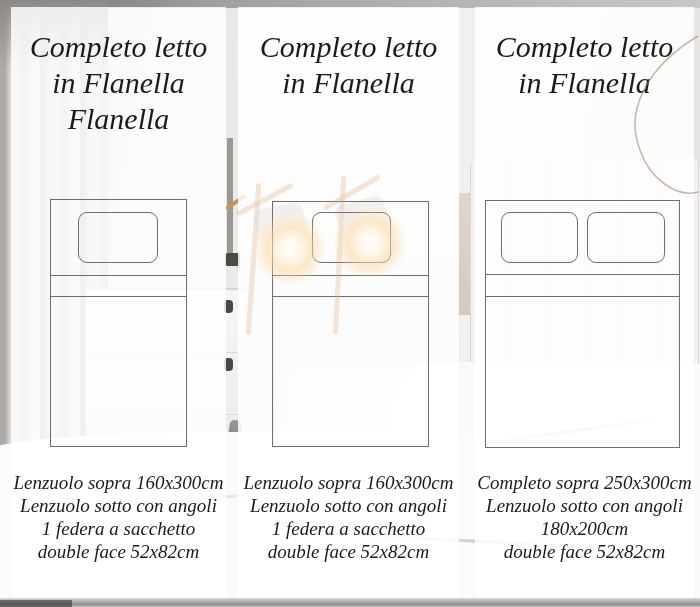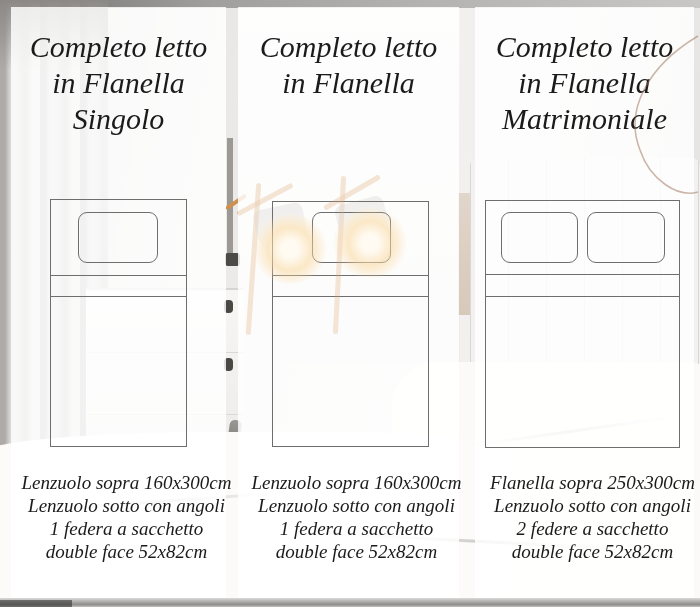--- a/index.html
+++ b/index.html
@@ -58,21 +58,21 @@
 
   
   .panel{position:absolute;top:7px;height:591px;background:rgba(255,255,255,.84);z-index:1;}
   #panel1{left:11px;width:215px;}
   #panel2{left:238px;width:221px;}
   #panel3{left:475px;width:219px;}
 
   .title{position:absolute;top:22px;left:0;width:100%;text-align:center;
          font-style:italic;font-size:30px;line-height:36px;color:#1b1b1b;white-space:nowrap;}
   .specs{position:absolute;top:464px;left:0;width:100%;text-align:center;
-         font-style:italic;font-size:19px;line-height:23px;color:#1b1b1b;white-space:nowrap;margin-left:8px;}
+         font-style:italic;font-size:19px;line-height:23px;color:#1b1b1b;white-space:nowrap;}
 
   
   .bed{position:absolute;border:1px solid #6e6e6e;background:rgba(255,255,255,.05);}
   #panel1 .bed{left:39px;top:192px;width:137px;height:248px;}
   #panel2 .bed{left:34px;top:194px;width:157px;height:246px;}
   #panel3 .bed{left:10px;top:193px;width:195px;height:248px;}
   .pillow{position:absolute;border:1px solid #6e6e6e;border-radius:9px;}
   #panel1 .pillow{left:27px;top:12px;width:80px;height:51px;}
   #panel2 .pillow{left:39px;top:10px;width:79px;height:51px;}
   #panel3 .pillow.p1{left:15px;top:11px;width:77px;height:51px;}
@@ -126,21 +126,21 @@
     <div class="wrinkle" style="left:330px;top:540px;width:300px;transform:rotate(3deg)"></div>
     <div class="wrinkle" style="left:470px;top:430px;width:200px;transform:rotate(-8deg)"></div>
     <div class="bottom-band"></div>
     <div class="bottom-left-dark"></div>
   </div>
 
   <div class="panel" id="panel1">
     <div class="title">
       <div>Completo letto</div>
       <div>in Flanella</div>
-      <div>Singolo</div>
+      <div>Flanella</div>
     </div>
     <div class="bed">
       <div class="pillow"></div>
       <div class="fold-band"></div>
     </div>
     <div class="specs">
       <div>Lenzuolo sopra 160x300cm</div>
       <div>Lenzuolo sotto con angoli</div>
       <div>1 federa a sacchetto</div>
       <div>double face 52x82cm</div>
@@ -161,31 +161,30 @@
       <div>Lenzuolo sotto con angoli</div>
       <div>1 federa a sacchetto</div>
       <div>double face 52x82cm</div>
     </div>
   </div>
 
   <div class="panel" id="panel3">
     <div class="title">
       <div>Completo letto</div>
       <div>in Flanella</div>
-      <div>Matrimoniale</div>
     </div>
     <div class="bed">
       <div class="pillow p1"></div>
       <div class="pillow p2"></div>
       <div class="fold-band"></div>
     </div>
     <div class="specs">
-      <div>Flanella sopra 250x300cm</div>
+      <div>Completo sopra 250x300cm</div>
       <div>Lenzuolo sotto con angoli</div>
-      <div>2 federe a sacchetto</div>
+      <div>180x200cm</div>
       <div>double face 52x82cm</div>
     </div>
   </div>
 
   <div id="highlights">
     <div class="glow g1"></div>
     <div class="glow g2"></div>
     <div class="stick v1"></div>
     <div class="stick a1"></div>
     <div class="stick v2"></div>

